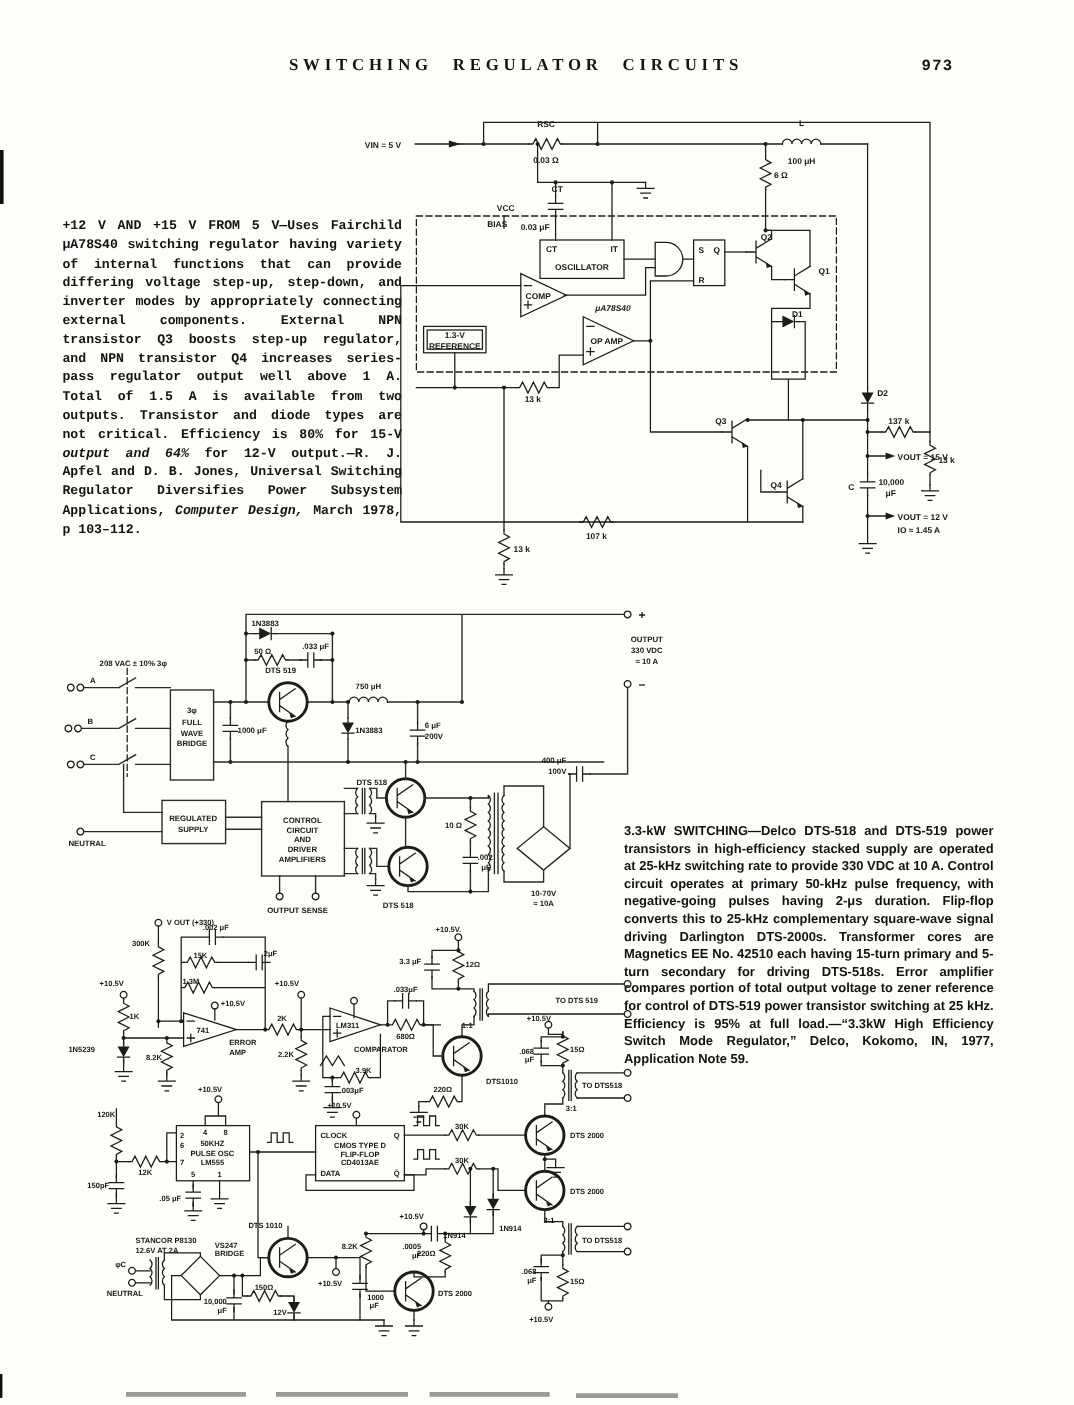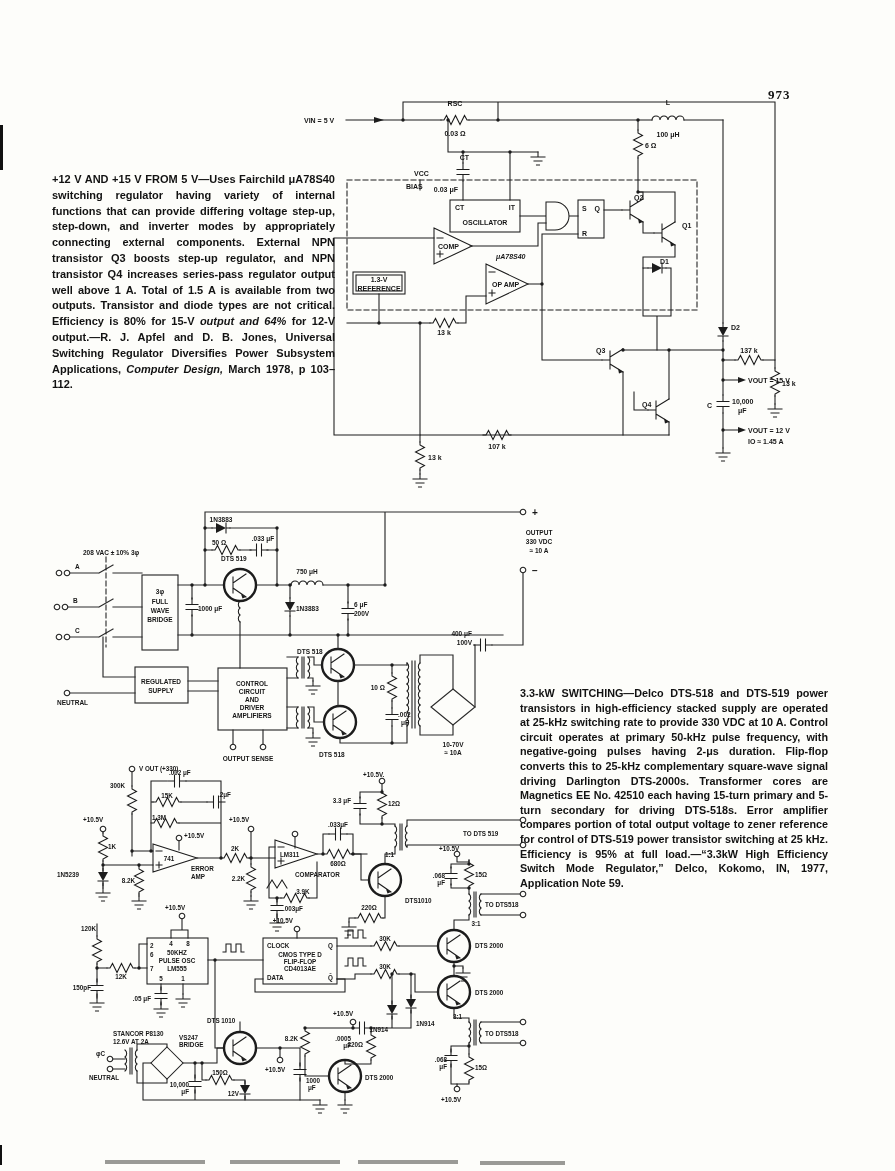--- a/index.html
+++ b/index.html
@@ -1,24 +1,24 @@
 <!DOCTYPE html>
 <html><head>
 <meta charset="utf-8">
 <style>
   html,body{margin:0;padding:0;background:#e8e8e4;}
   #page{position:relative;width:895px;height:1171px;background:#fdfdfa;overflow:hidden;
         font-family:"Liberation Sans",sans-serif;color:#141414;}
   .hdr{position:absolute;left:230px;top:47px;width:400px;text-align:center;
        font-family:"Liberation Serif",serif;font-weight:700;font-size:14px;
        letter-spacing:4px;word-spacing:9px;}
-  .pgnum{position:absolute;left:768px;top:47px;font-family:Liberation Serif, serif;
-       font-weight:700;font-size:13px;letter-spacing:1px;margin-top:40px;}
+  .pgnum{position:absolute;left:768px;top:47px;font-family:Liberation Mono, monospace;
+       font-weight:700;font-size:13px;letter-spacing:1px;}
   .para{position:absolute;text-align:justify;font-weight:700;color:#121212;}
-  #para1{left:52px;top:172px;width:283px;font-size:11px;line-height:15.8px;}
+  #para1{left:52px;top:182px;width:283px;font-size:11px;line-height:15.8px;font-family:Liberation Mono, monospace;}
   #para2{left:520px;top:686px;width:308px;font-size:10.8px;line-height:14.6px;}
   .ital{font-style:italic;}
   svg{position:absolute;overflow:visible;}
   .w{fill:none;stroke:#1c1c1c;stroke-width:1.05;stroke-linecap:square;stroke-linejoin:miter;}
   .w2{fill:none;stroke:#2a2a2a;stroke-width:1.15;stroke-linecap:square;}
   .fill{fill:#1c1c1c;stroke:none;}
   .dashed{stroke-dasharray:5,3;}
   .lbl{font-family:"Liberation Sans",sans-serif;font-weight:700;fill:#161616;stroke:none;}
   .edge{position:absolute;background:#111;}
   .ghost{position:absolute;background:#9a9a96;height:4px;}
@@ -73,20 +73,21 @@
         </g>
       <g id="sqw">
           <path class="w" d="M0,4 h3 v-8 h5 v8 h5 v-8 h5 v8 h3"></path>
         </g>
       <g id="triw">
           <path class="w" d="M0,4 l5,-8 l5,8 l5,-8 l5,8"></path>
         </g>
     </defs>
   </svg>
 
+  <div class="hdr">SWITCHING REGULATOR CIRCUITS</div>
   <div class="pgnum">973</div>
 
   <div id="para1" class="para">
     <span>+12 V AND +15 V FROM 5 V</span><span>—Uses Fairchild μA78S40 switching regulator having variety of internal functions that can provide differing voltage step-up, step-down, and inverter modes by appropriately connecting external components. External NPN transistor Q3 boosts step-up regulator, and NPN transistor Q4 increases series-pass regulator output well above 1 A. Total of 1.5 A is available from two outputs. Transistor and diode types are not critical. Efficiency is 80% for 15-V </span><span class="ital">output and 64%</span><span> for 12-V output.—R. J. Apfel and D. B. Jones, Universal Switching Regulator Diversifies Power Subsystem Applications, </span><span class="ital">Computer Design,</span><span> March 1978, p 103–112.</span>
   </div>
 
   <div id="para2" class="para">
     <span>3.3-kW SWITCHING</span><span>—Delco DTS-518 and DTS-519 power transistors in high-efficiency stacked supply are operated at 25-kHz switching rate to provide 330 VDC at 10 A. Control circuit operates at primary 50-kHz pulse frequency, with negative-going pulses having 2-μs duration. Flip-flop converts this to 25-kHz complementary square-wave signal driving Darlington DTS-2000s. Transformer cores are Magnetics EE No. 42510 each having 15-turn primary and 5-turn secondary for driving DTS-518s. Error amplifier compares portion of total output voltage to zener reference for control of DTS-519 power transistor switching at 25 kHz. Efficiency is 95% at full load.—“3.3kW High Efficiency Switch Mode Regulator,” Delco, Kokomo, IN, 1977, Application Note 59.</span>
   </div>
 

